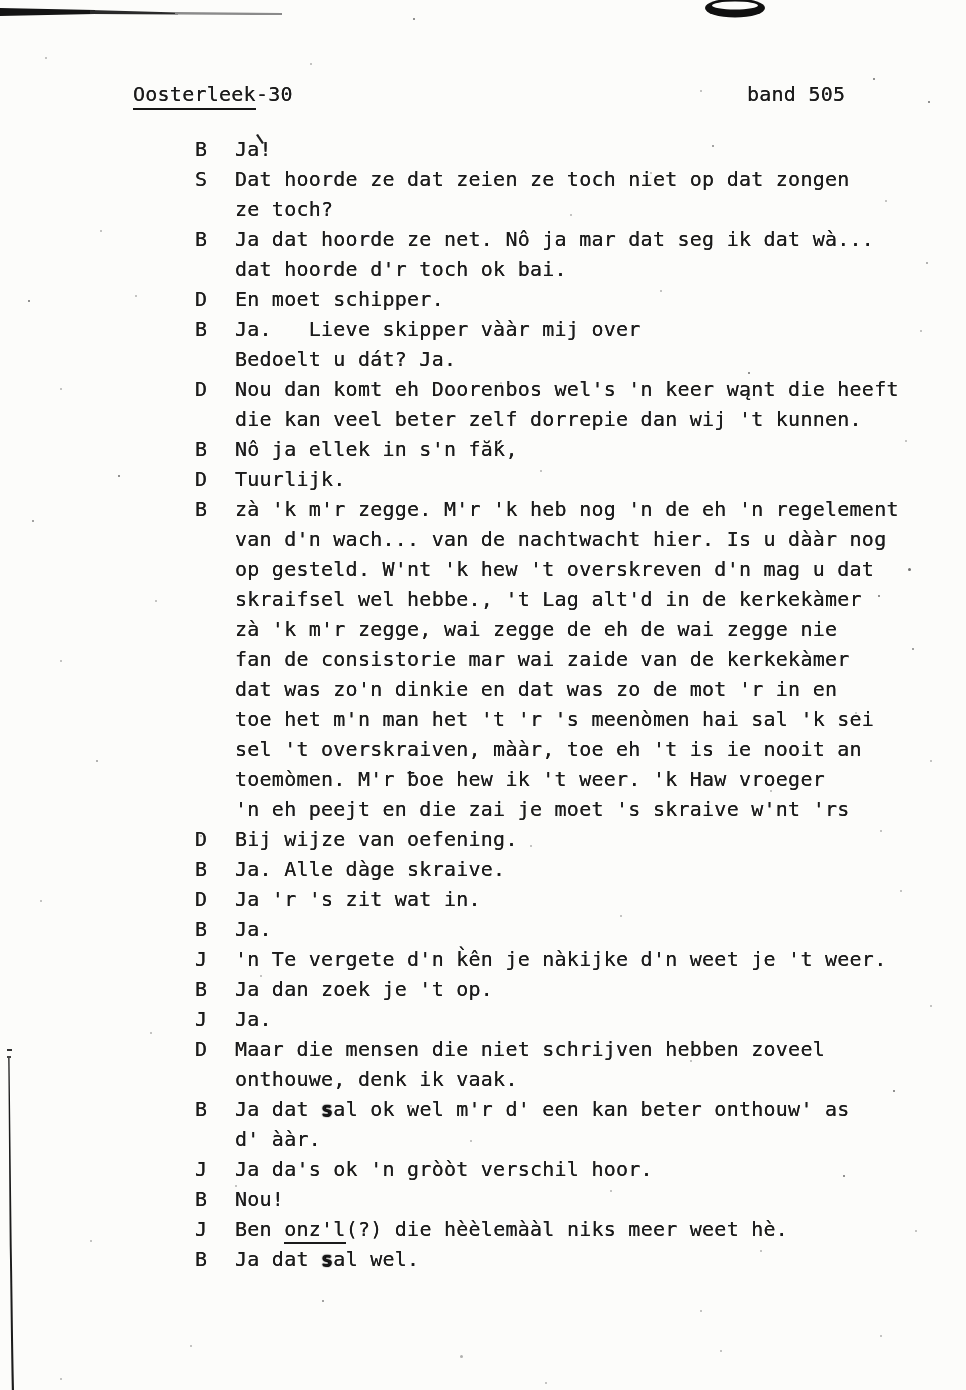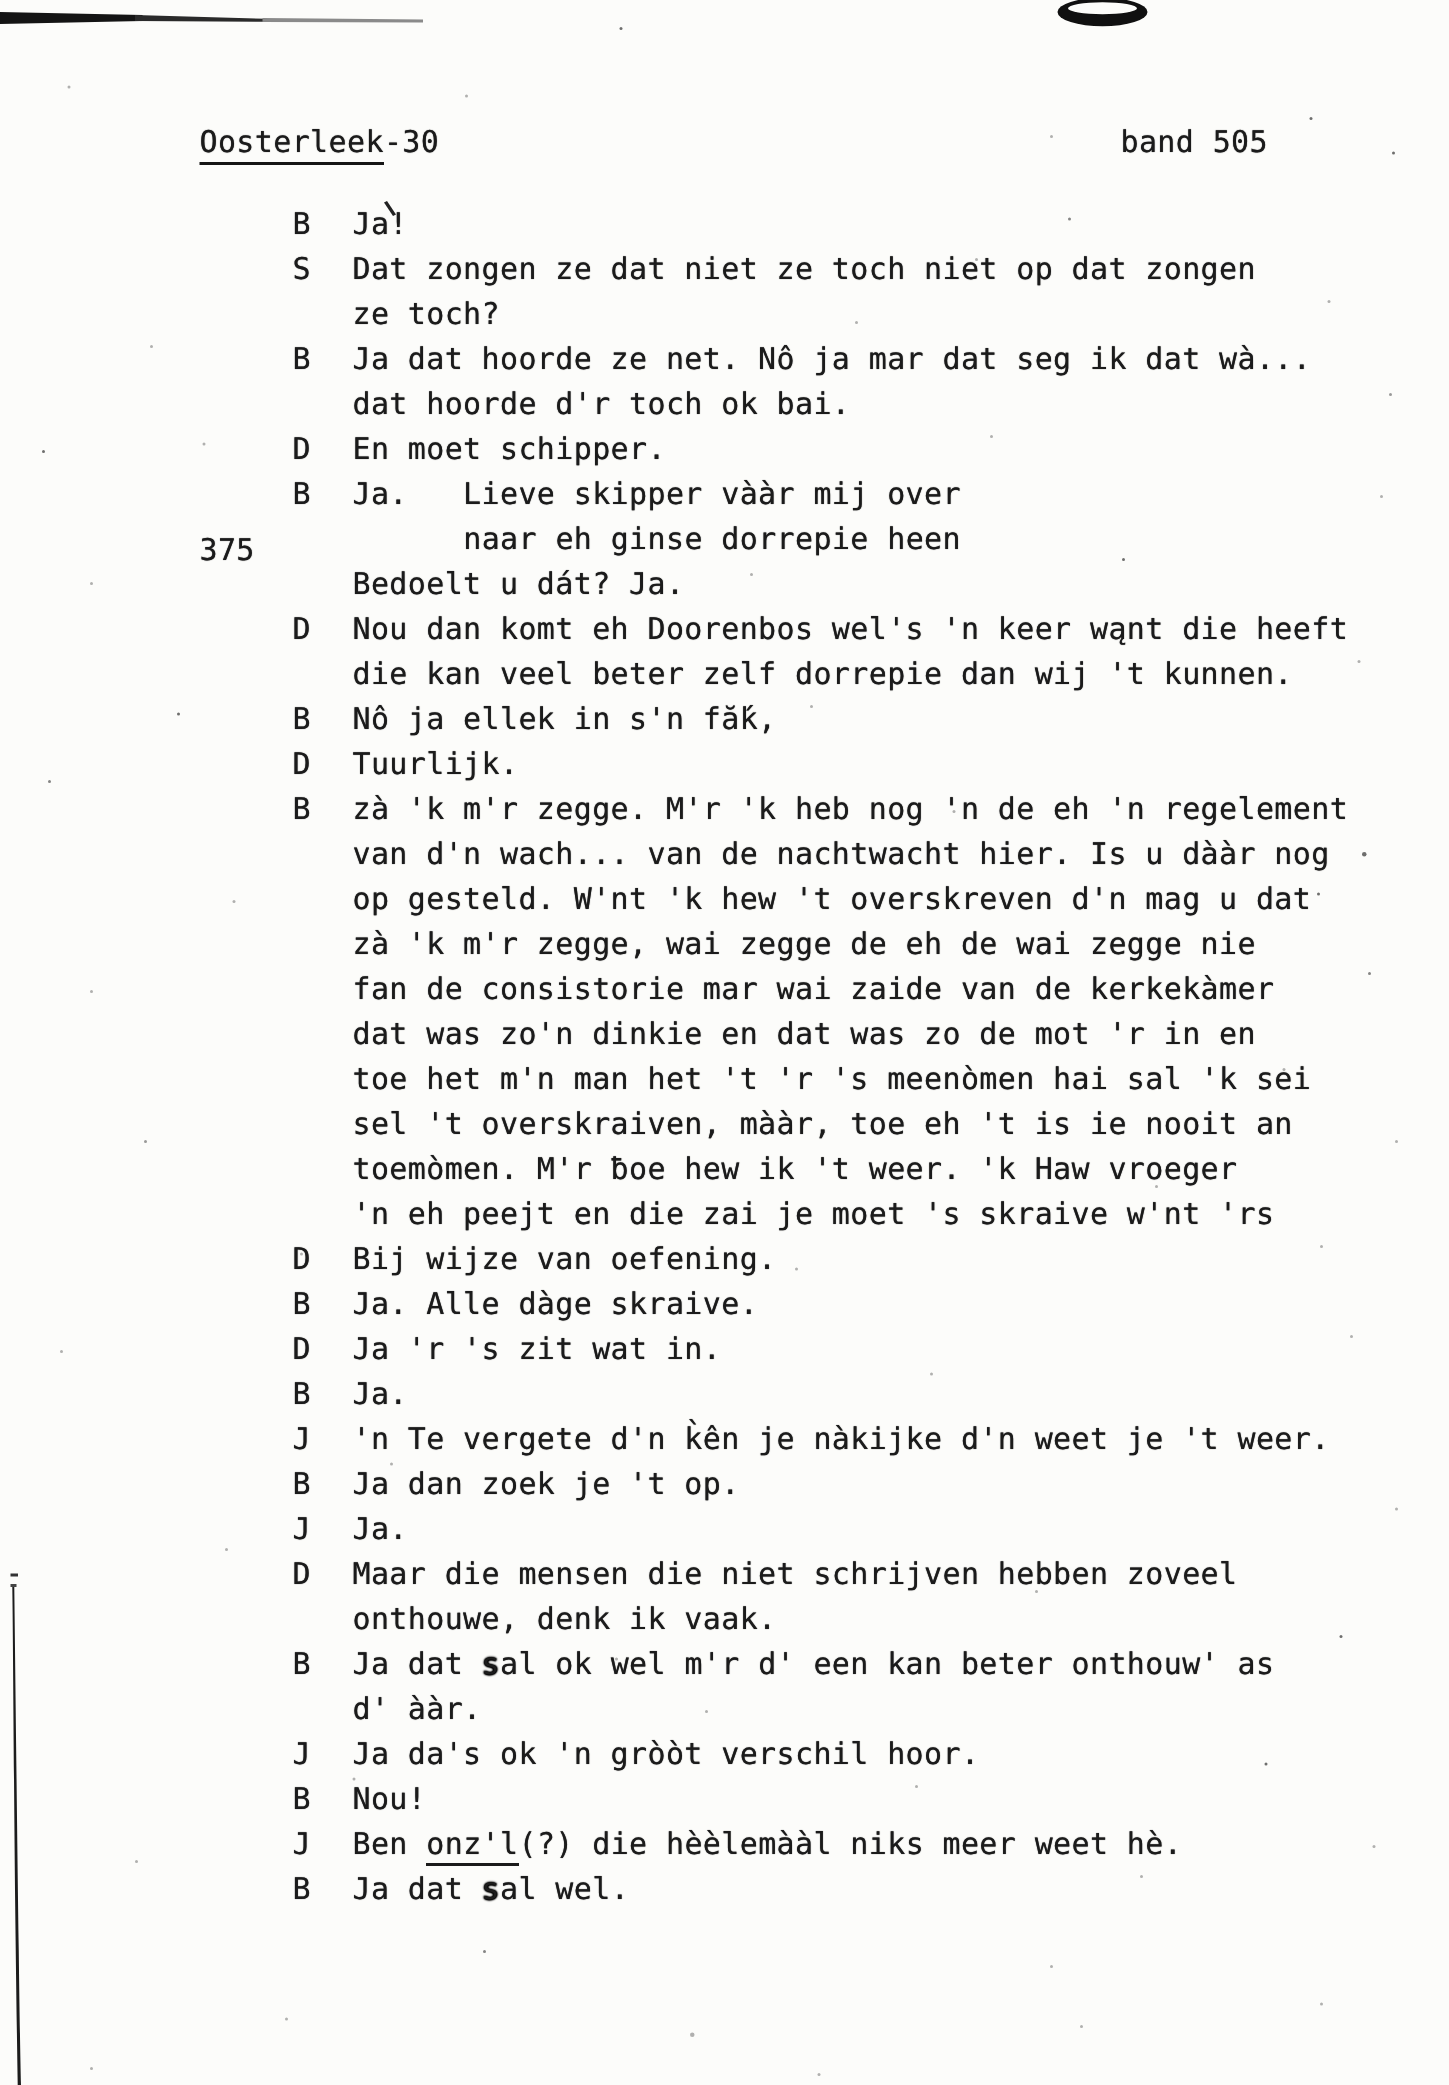--- a/index.html
+++ b/index.html
@@ -62,45 +62,41 @@
     <div class="tw band">band 505</div>
   </div>
 
   <div id="transcript">
       <div class="line">
         <span class="tw speaker">B</span>
         <span class="tw text">Ja!</span>
       </div>
       <div class="line">
         <span class="tw speaker">S</span>
-        <span class="tw text">Dat zongen ze dat niet ze toch niet op dat zongen</span>
+        <span class="tw text">Dat hoorde ze dat zeien ze toch niet op dat zongen</span>
       </div>
       <div class="line">
         <span class="tw text">ze toch?</span>
       </div>
       <div class="line">
         <span class="tw speaker">B</span>
         <span class="tw text">Ja dat hoorde ze net. Nô ja mar dat seg ik dat wà...</span>
       </div>
       <div class="line">
         <span class="tw text">dat hoorde d'r toch ok bai.</span>
       </div>
       <div class="line">
         <span class="tw speaker">D</span>
         <span class="tw text">En moet schipper.</span>
       </div>
       <div class="line">
         <span class="tw speaker">B</span>
         <span class="tw text">Ja.   Lieve skipper vààr mij over</span>
       </div>
       <div class="line">
-        <span class="tw marker">375</span>
-        <span class="tw text" style="left: 308.8px;">naar eh ginse dorrepie heen</span>
-      </div>
-      <div class="line">
         <span class="tw text">Bedoelt u dát? Ja.</span>
       </div>
       <div class="line">
         <span class="tw speaker">D</span>
         <span class="tw text">Nou dan komt eh Doorenbos wel's 'n keer wąnt die heeft</span>
       </div>
       <div class="line">
         <span class="tw text">die kan veel beter zelf dorrepie dan wij 't kunnen.</span>
       </div>
       <div class="line">
@@ -113,20 +109,23 @@
       </div>
       <div class="line">
         <span class="tw speaker">B</span>
         <span class="tw text">zà 'k m'r zegge. M'r 'k heb nog 'n de eh 'n regelement</span>
       </div>
       <div class="line">
         <span class="tw text">van d'n wach... van de nachtwacht hier. Is u dààr nog</span>
       </div>
       <div class="line">
         <span class="tw text">op gesteld. W'nt 'k hew 't overskreven d'n mag u dat</span>
+      </div>
+      <div class="line">
+        <span class="tw text">skraifsel wel hebbe., 't Lag alt'd in de kerkekàmer</span>
       </div>
       <div class="line">
         <span class="tw text">zà 'k m'r zegge, wai zegge de eh de wai zegge nie</span>
       </div>
       <div class="line">
         <span class="tw text">fan de consistorie mar wai zaide van de kerkekàmer</span>
       </div>
       <div class="line">
         <span class="tw text">dat was zo'n dinkie en dat was zo de mot 'r in en</span>
       </div>

